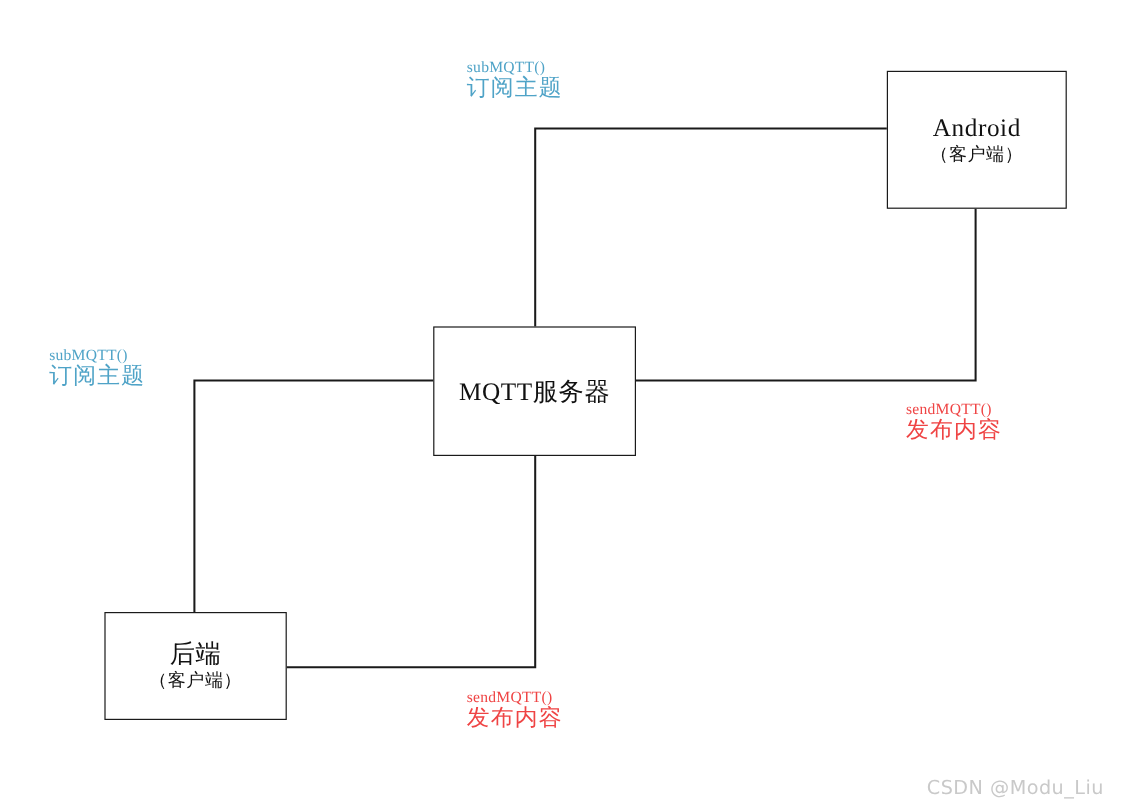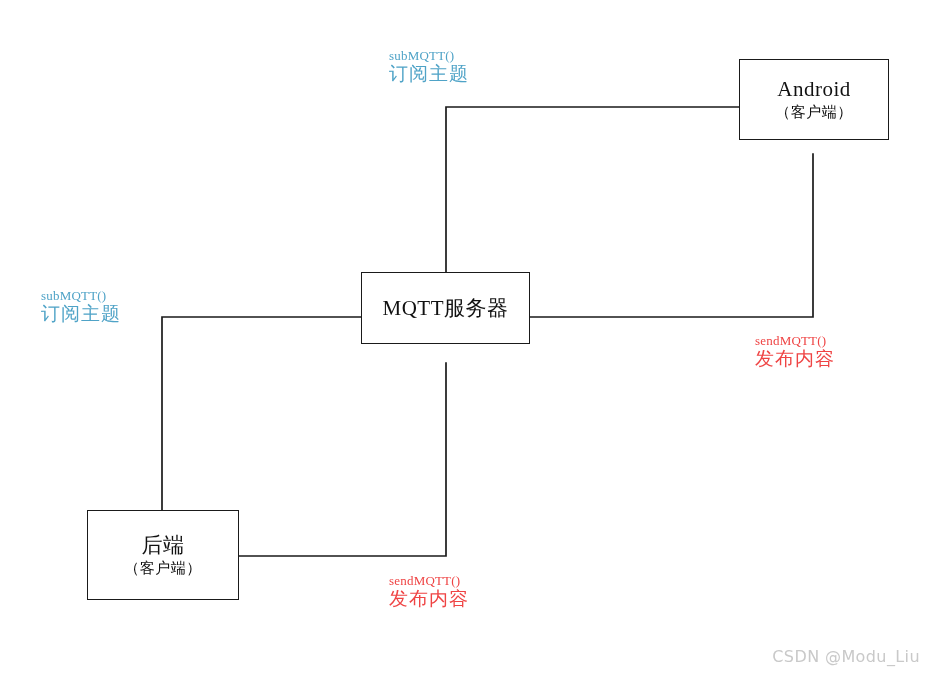--- a/index.html
+++ b/index.html
@@ -37,22 +37,22 @@
     font-family: "Liberation Serif", "DejaVu Serif", serif;
     color: #111111;
     line-height: 1.28;
     white-space: nowrap;
     z-index: 3;
   }
   .node .line1 { font-size: 21px; letter-spacing: 0.5px; }
   .node .line2 { font-size: 15px; letter-spacing: 0.5px; }
   .node.single .line1 { font-size: 21px; }
 
-  #node-android { left: 739px; top: 59px; width: 150px; height: 81px; }
-  #node-server  { left: 361px; top: 272px; width: 169px; height: 72px; }
+  #node-android { left: 739px; top: 59px; width: 150px; height: 115px; }
+  #node-server  { left: 361px; top: 272px; width: 169px; height: 108px; }
   #node-backend { left: 87px;  top: 510px; width: 152px; height: 90px; align-items: center; }
 
   .edge-label {
     position: absolute;
     white-space: nowrap;
     line-height: 1.18;
     z-index: 4;
     font-family: "Liberation Serif", "DejaVu Serif", serif;
   }
   .edge-label .fn {

